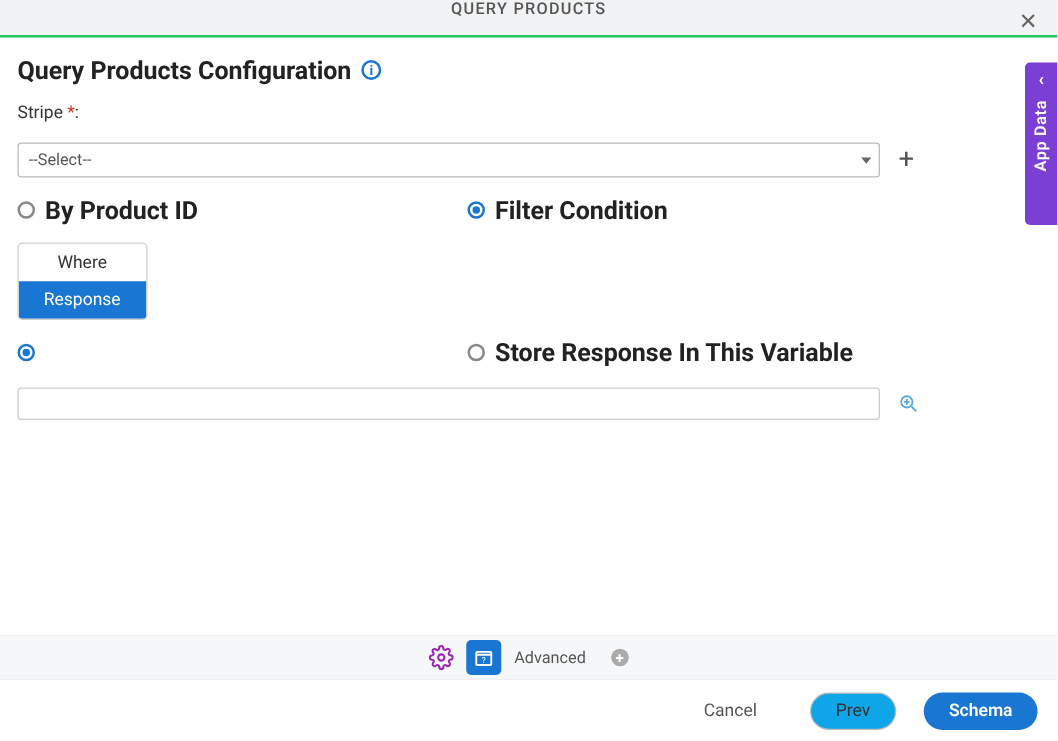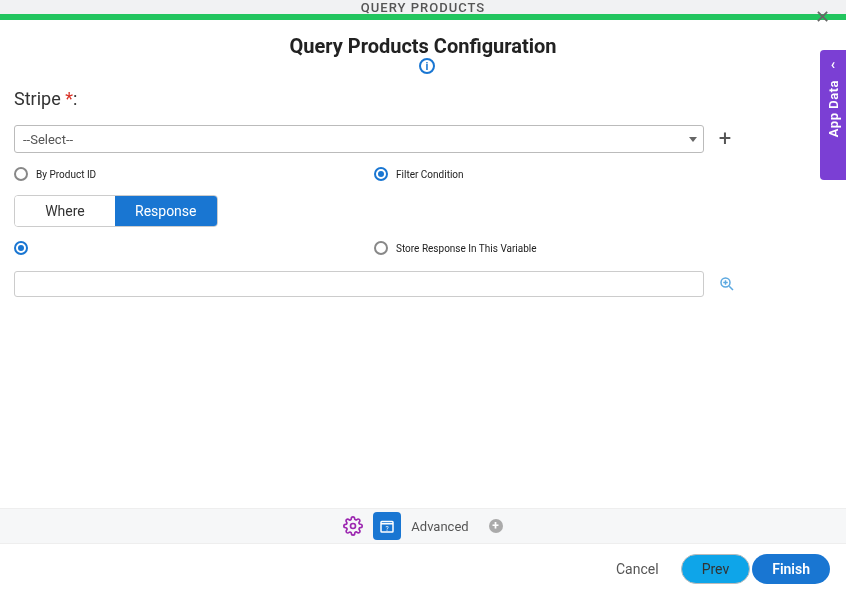--- a/index.html
+++ b/index.html
@@ -8,26 +8,26 @@
     font-size: 14px;
     color: #333;
     background: #fff;
     width: 846px;
     height: 593px;
     position: relative;
     overflow: hidden;
   }
   .header-bar {
     background: #f1f2f3;
-    height: 20px;
-    display: flex;
-    align-items: center;
+    height: 30px;
+    display: flex;
+    align-items: flex-start;
     justify-content: center;
     position: relative;
-    border-bottom: 6px solid #22c55e;
+    border-bottom: 2px solid #22c55e;
   }
   .header-title {
     font-size: 13px;
     letter-spacing: 1px;
     color: #555;
     font-weight: 500;
   }
   .close-x {
     position: absolute;
     right: 10px;
@@ -37,21 +37,20 @@
     cursor: pointer;
     padding: 2px 6px;
   }
   .content {
     padding: 14px 14px 0 14px;
   }
   .page-title-row {
     display: flex;
     align-items: center;
     margin-bottom: 14px;
-    flex-direction: column;
   }
   .page-title {
     font-size: 20px;
     font-weight: 700;
     color: #222;
   }
   .info-icon {
     margin-left: 8px;
     width: 16px;
     height: 16px;
@@ -59,21 +58,21 @@
     border-radius: 50%;
     color: #1976d2;
     display: inline-flex;
     align-items: center;
     justify-content: center;
     font-size: 11px;
     font-weight: bold;
     cursor: pointer;
   }
   .field-label {
-    font-size: 18px;
+    font-size: 14px;
     color: #333;
     margin-bottom: 4px;
   }
   .req { color: #d93025; }
   .select-row {
     display: flex;
     align-items: center;
     gap: 8px;
     margin-bottom: 14px;
     margin-top: 16px;
@@ -126,27 +125,28 @@
     align-items: center;
     justify-content: center;
   }
   .radio.selected { border-color: #1976d2; }
   .radio.selected::after {
     content: "";
     width: 6px; height: 6px;
     background: #1976d2;
     border-radius: 50%;
   }
-  .radio-label { font-size: 10px; color: #222; }
+  .radio-label { font-size: 20px; color: #222; font-weight: bold; }
   .tab-row { margin-bottom: 14px; }
   .tab-group {
     display: inline-flex;
     border: 1px solid #ccc;
     border-radius: 4px;
     overflow: hidden;
+    flex-direction: column;
   }
   .tab-btn {
     height: 30px;
     padding: 0 20px;
     display: flex; align-items: center; justify-content: center;
     font-size: 14px;
     cursor: pointer;
     background: #fff;
     color: #333;
     min-width: 100px;
@@ -236,21 +236,21 @@
     font-size: 12px;
     font-weight: bold;
   }
   .footer-bar {
     position: absolute;
     bottom: 0; left: 0; right: 0;
     height: 49px;
     display: flex;
     align-items: center;
     justify-content: flex-end;
-    gap: 2px;
+    gap: 22px;
     padding: 0 16px;
     background: #fff;
   }
   .btn {
     height: 30px;
     padding: 0 20px;
     border-radius: 15px;
     font-size: 14px;
     cursor: pointer;
     display: inline-flex;
@@ -347,14 +347,14 @@
   </span>
   <span class="advanced-wrap">
     <span>Advanced</span>
     <span class="advanced-plus">+</span>
   </span>
 </div>
 
 <div class="footer-bar">
   <span class="btn btn-text">Cancel</span>
   <span class="btn btn-outline">Prev</span>
-  <span class="btn btn-primary">Finish</span>
+  <span class="btn btn-primary">Schema</span>
 </div>
 
 </body></html>

